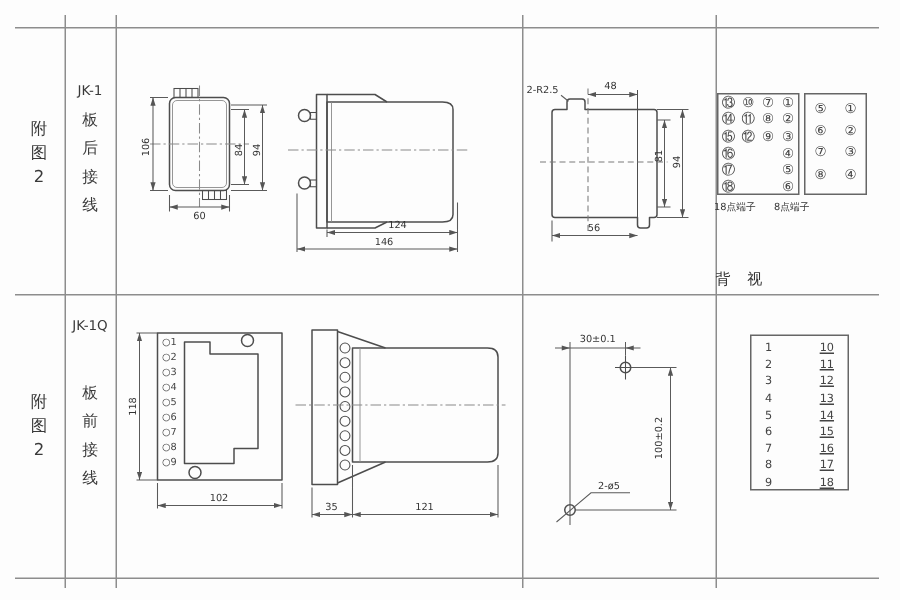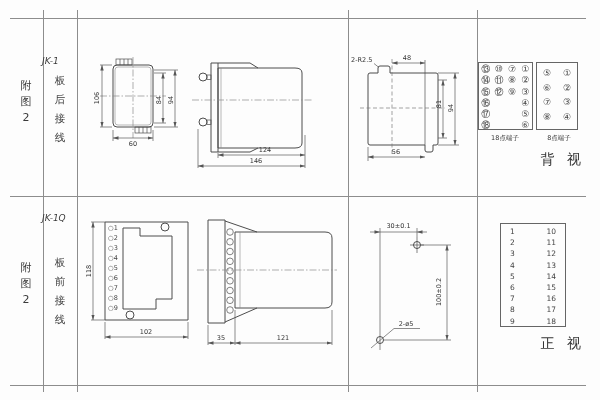--- a/index.html
+++ b/index.html
@@ -5,43 +5,43 @@
   html,body{margin:0;padding:0;background:#e8e8e8;}
   .page{position:relative;width:600px;height:400px;background:#fdfdfd;overflow:hidden;
         font-family:"DejaVu Sans","Liberation Sans",sans-serif;color:#333;}
   
   .hl{position:absolute;left:10px;width:576px;height:1px;background:#8d8d8d;}
   .vl{position:absolute;top:10px;width:1px;height:382px;background:#8d8d8d;}
   
   .cjk{position:absolute;white-space:pre-line;text-align:center;color:#3a3a3a;}
   .fig{width:22px;font-size:11px;line-height:16px;}
   .wiring{width:24px;font-size:10.5px;line-height:19px;}
-  .model{position:absolute;width:36px;font-size:9px;color:#3a3a3a;font-style:italic;}
+  .model{position:absolute;width:36px;text-align:center;font-size:9px;color:#3a3a3a;}
   
   svg{position:absolute;overflow:visible;}
   .out{stroke:#4d4d4d;stroke-width:1;fill:none;stroke-linejoin:round;}
   .in2{stroke:#8a8a8a;stroke-width:.6;fill:none;}
   .dim{stroke:#5a5a5a;stroke-width:.7;fill:none;}
   .cl{stroke:#8a8a8a;stroke-width:.7;fill:none;stroke-dasharray:7 2 1.5 2;}
   .dash{stroke:#7a7a7a;stroke-width:.7;fill:none;stroke-dasharray:4 2.5;}
   .tick{stroke:#4d4d4d;stroke-width:.7;fill:none;}
   text{font-size:6.5px;fill:#333;font-family:"DejaVu Sans","Liberation Sans",sans-serif;}
   
   .tbox{position:absolute;border:1px solid #666;display:flex;box-sizing:border-box;background:#fdfdfd;}
   .tcol{flex:1;text-align:center;white-space:pre-line;color:#444;}
   #t18 .tcol{font-size:9px;line-height:11.3px;padding-top:1px;}
   #t8 .tcol{font-size:9px;line-height:14.6px;padding-top:3px;}
-  .tlabel{position:absolute;font-size:6.5px;color:#333;text-align:center;}
-  .vlabel{position:absolute;left:477px;width:108px;text-align:right;font-size:14px;
-          letter-spacing:4px;color:#333;}
+  .tlabel{position:absolute;font-size:6.5px;color:#333;}
+  .vlabel{position:absolute;left:477px;width:108px;text-align:left;font-size:10px;
+          letter-spacing:4px;color:#333;margin-top:28px;}
   #tbl{left:500px;top:223px;width:66px;height:104px;border:1px solid #666;display:flex;
        justify-content:space-between;padding:2px 9px 0 9px;box-sizing:border-box;
        position:absolute;background:#fdfdfd;}
   #tbl .tcol{font-size:7.5px;line-height:11.2px;flex:none;}
-  #tbl .r{text-align:right;}
+  #tbl .r{text-align:right;text-decoration:underline;}
   .terms{position:absolute;font-size:6.5px;line-height:10px;white-space:pre-line;color:#444;}
 </style>
 </head>
 <body>
 
 <div class="page">
 
   <svg width="0" height="0">
     <defs>
       <marker id="arw" markerWidth="7" markerHeight="6" refX="5.5" refY="1.75" orient="auto-start-reverse" markerUnits="userSpaceOnUse">
@@ -192,21 +192,21 @@
     <div class="tcol">⑤
 ⑥
 ⑦
 ⑧</div>
     <div class="tcol">①
 ②
 ③
 ④</div>
   </div>
   <div class="tlabel" style="left:476px;top:134px;width:58px">18点端子</div>
-  <div class="tlabel" style="left:537px;top:134px;width:44px">8点端子</div>
+  <div class="tlabel" style="left:516px;top:134px;width:44px">8点端子</div>
   <div class="vlabel" style="top:151px">背 视</div>
 
   <svg style="left:85px;top:215px" width="122" height="132" viewBox="0 0 122 132">
     <g>
       <rect class="out" x="20" y="7" width="83" height="98"></rect>
       <circle class="out" cx="80" cy="12" r="4"></circle>
       <circle class="out" cx="45" cy="100" r="4"></circle>
       <path class="out" d="M38,13 H55 V21 H87 V84 H71 V94 H38 Z"></path>
     </g>
     <g>
@@ -299,15 +299,14 @@
     <div class="tcol r">10
 11
 12
 13
 14
 15
 16
 17
 18</div>
   </div>
-  <div class="vlabel" style="top:335px">正 视</div>
 
 </div>
 
 </body></html>

